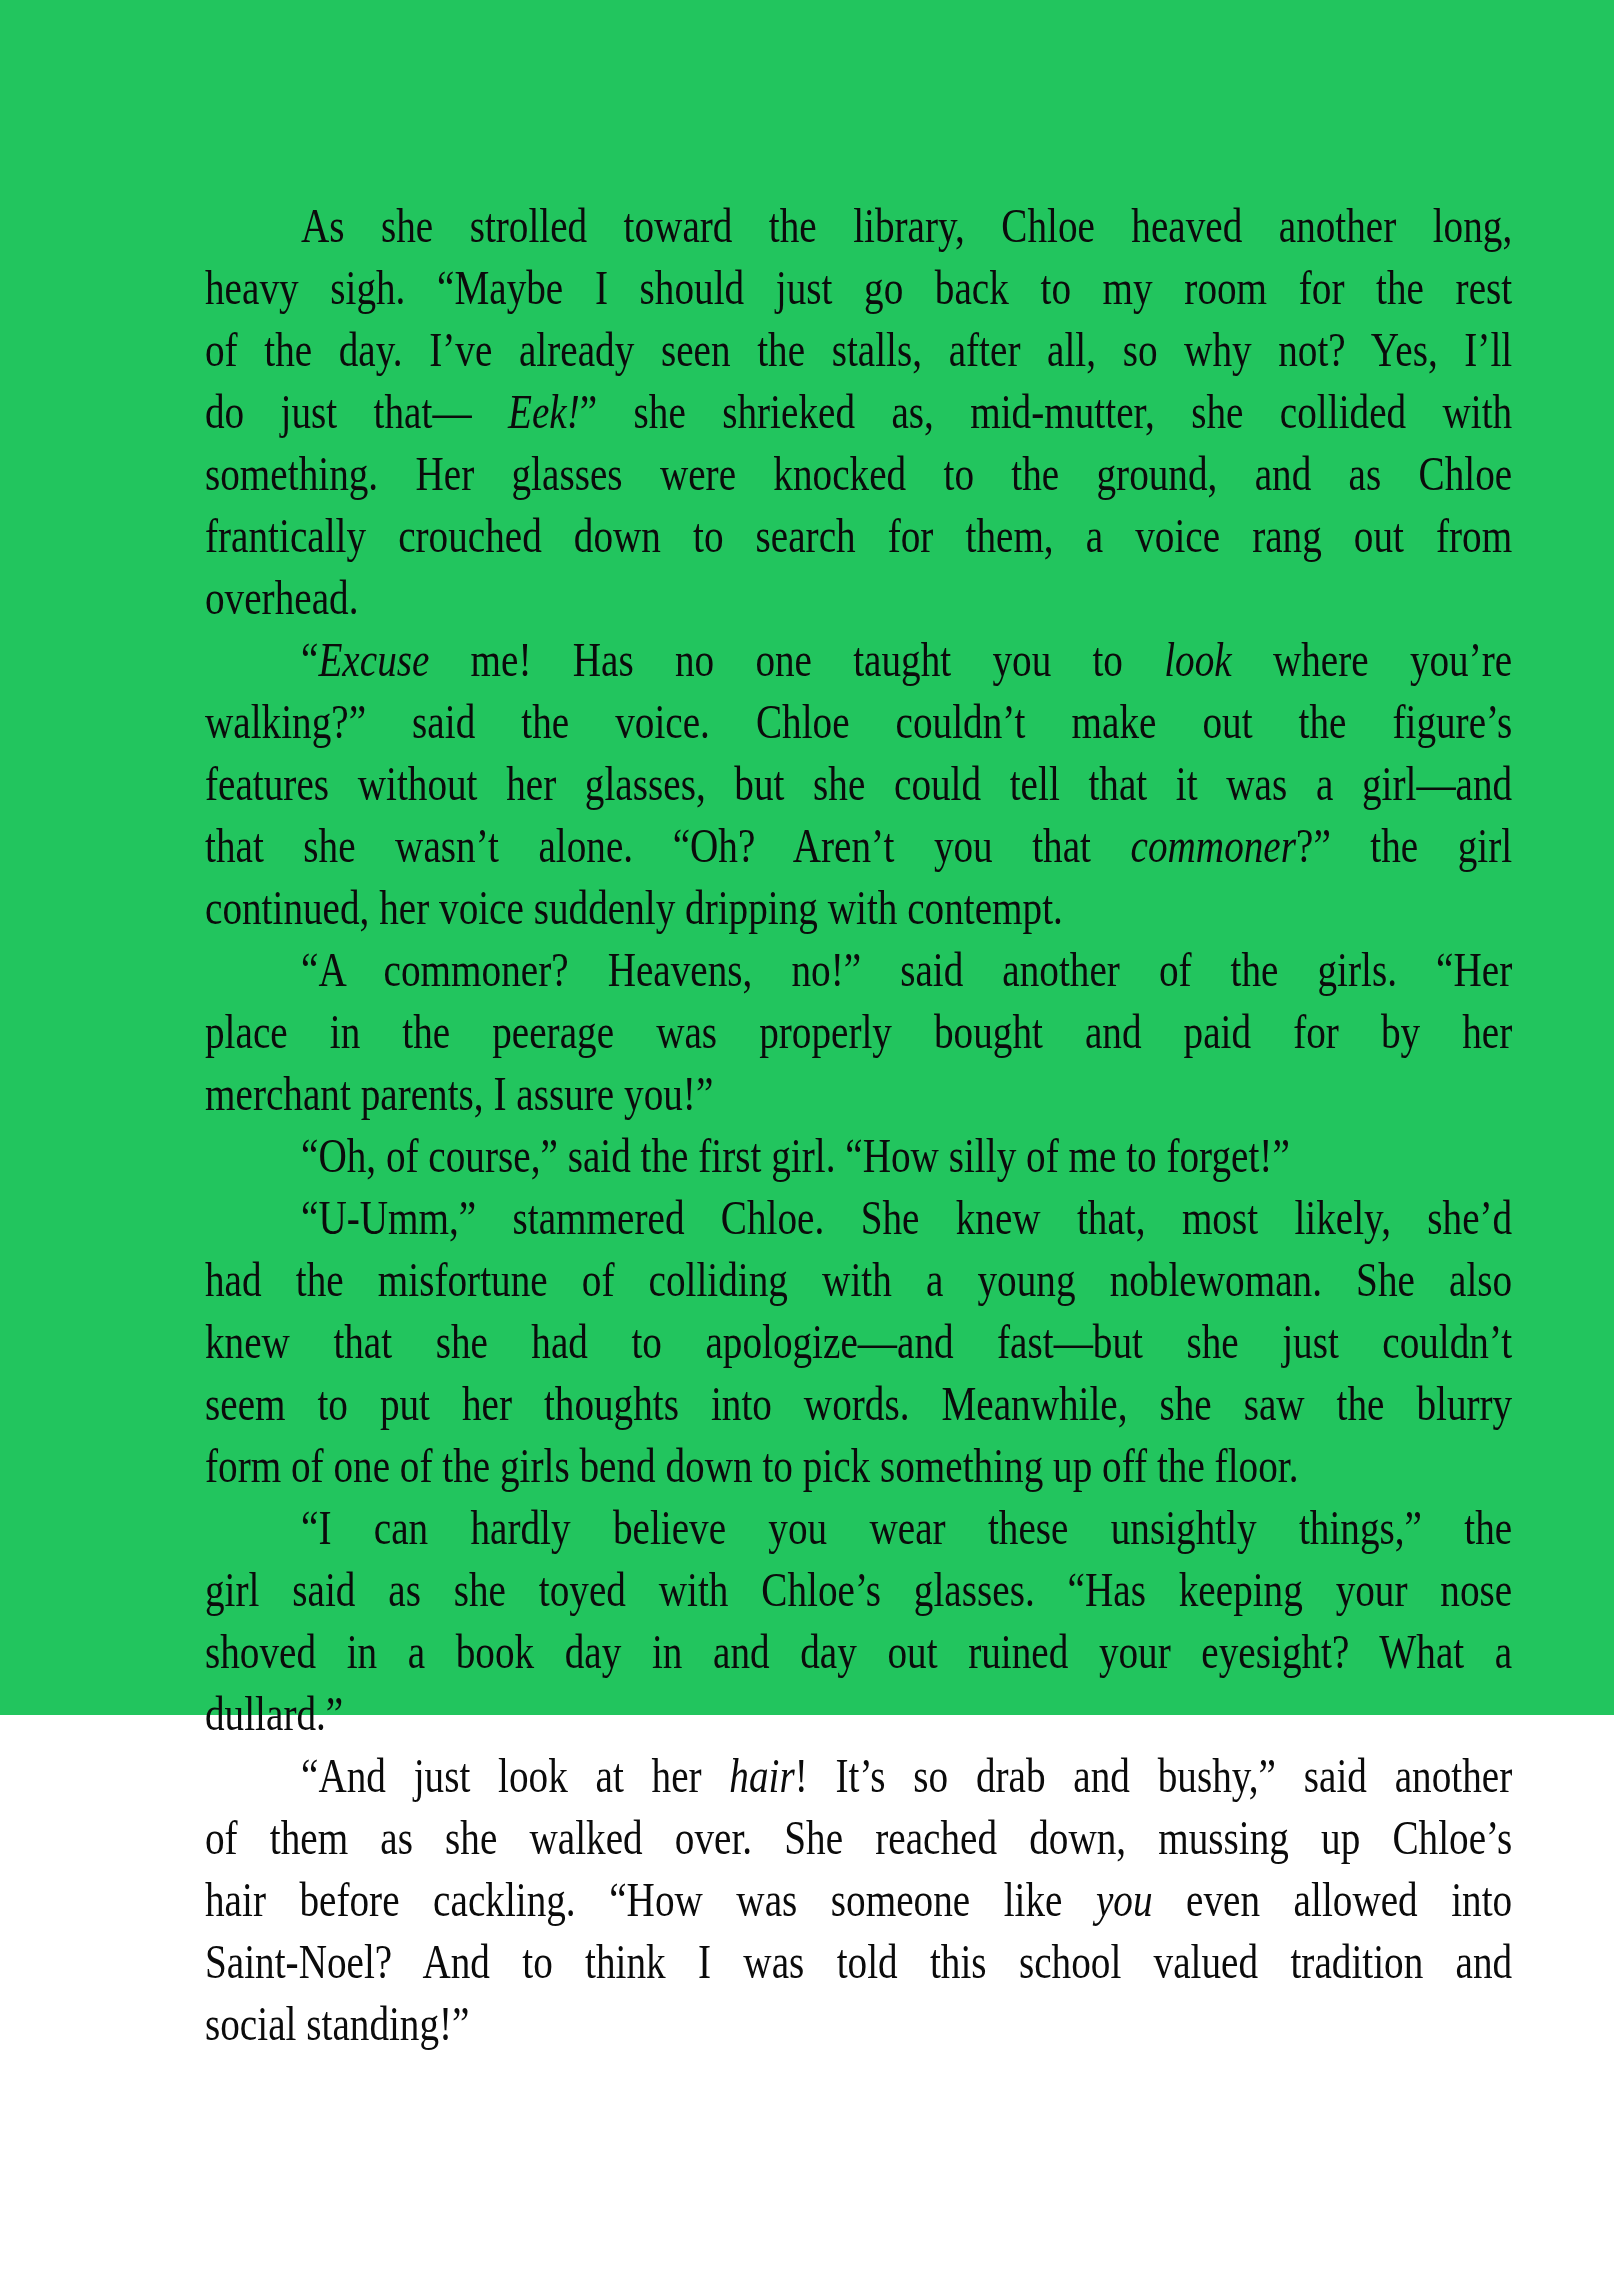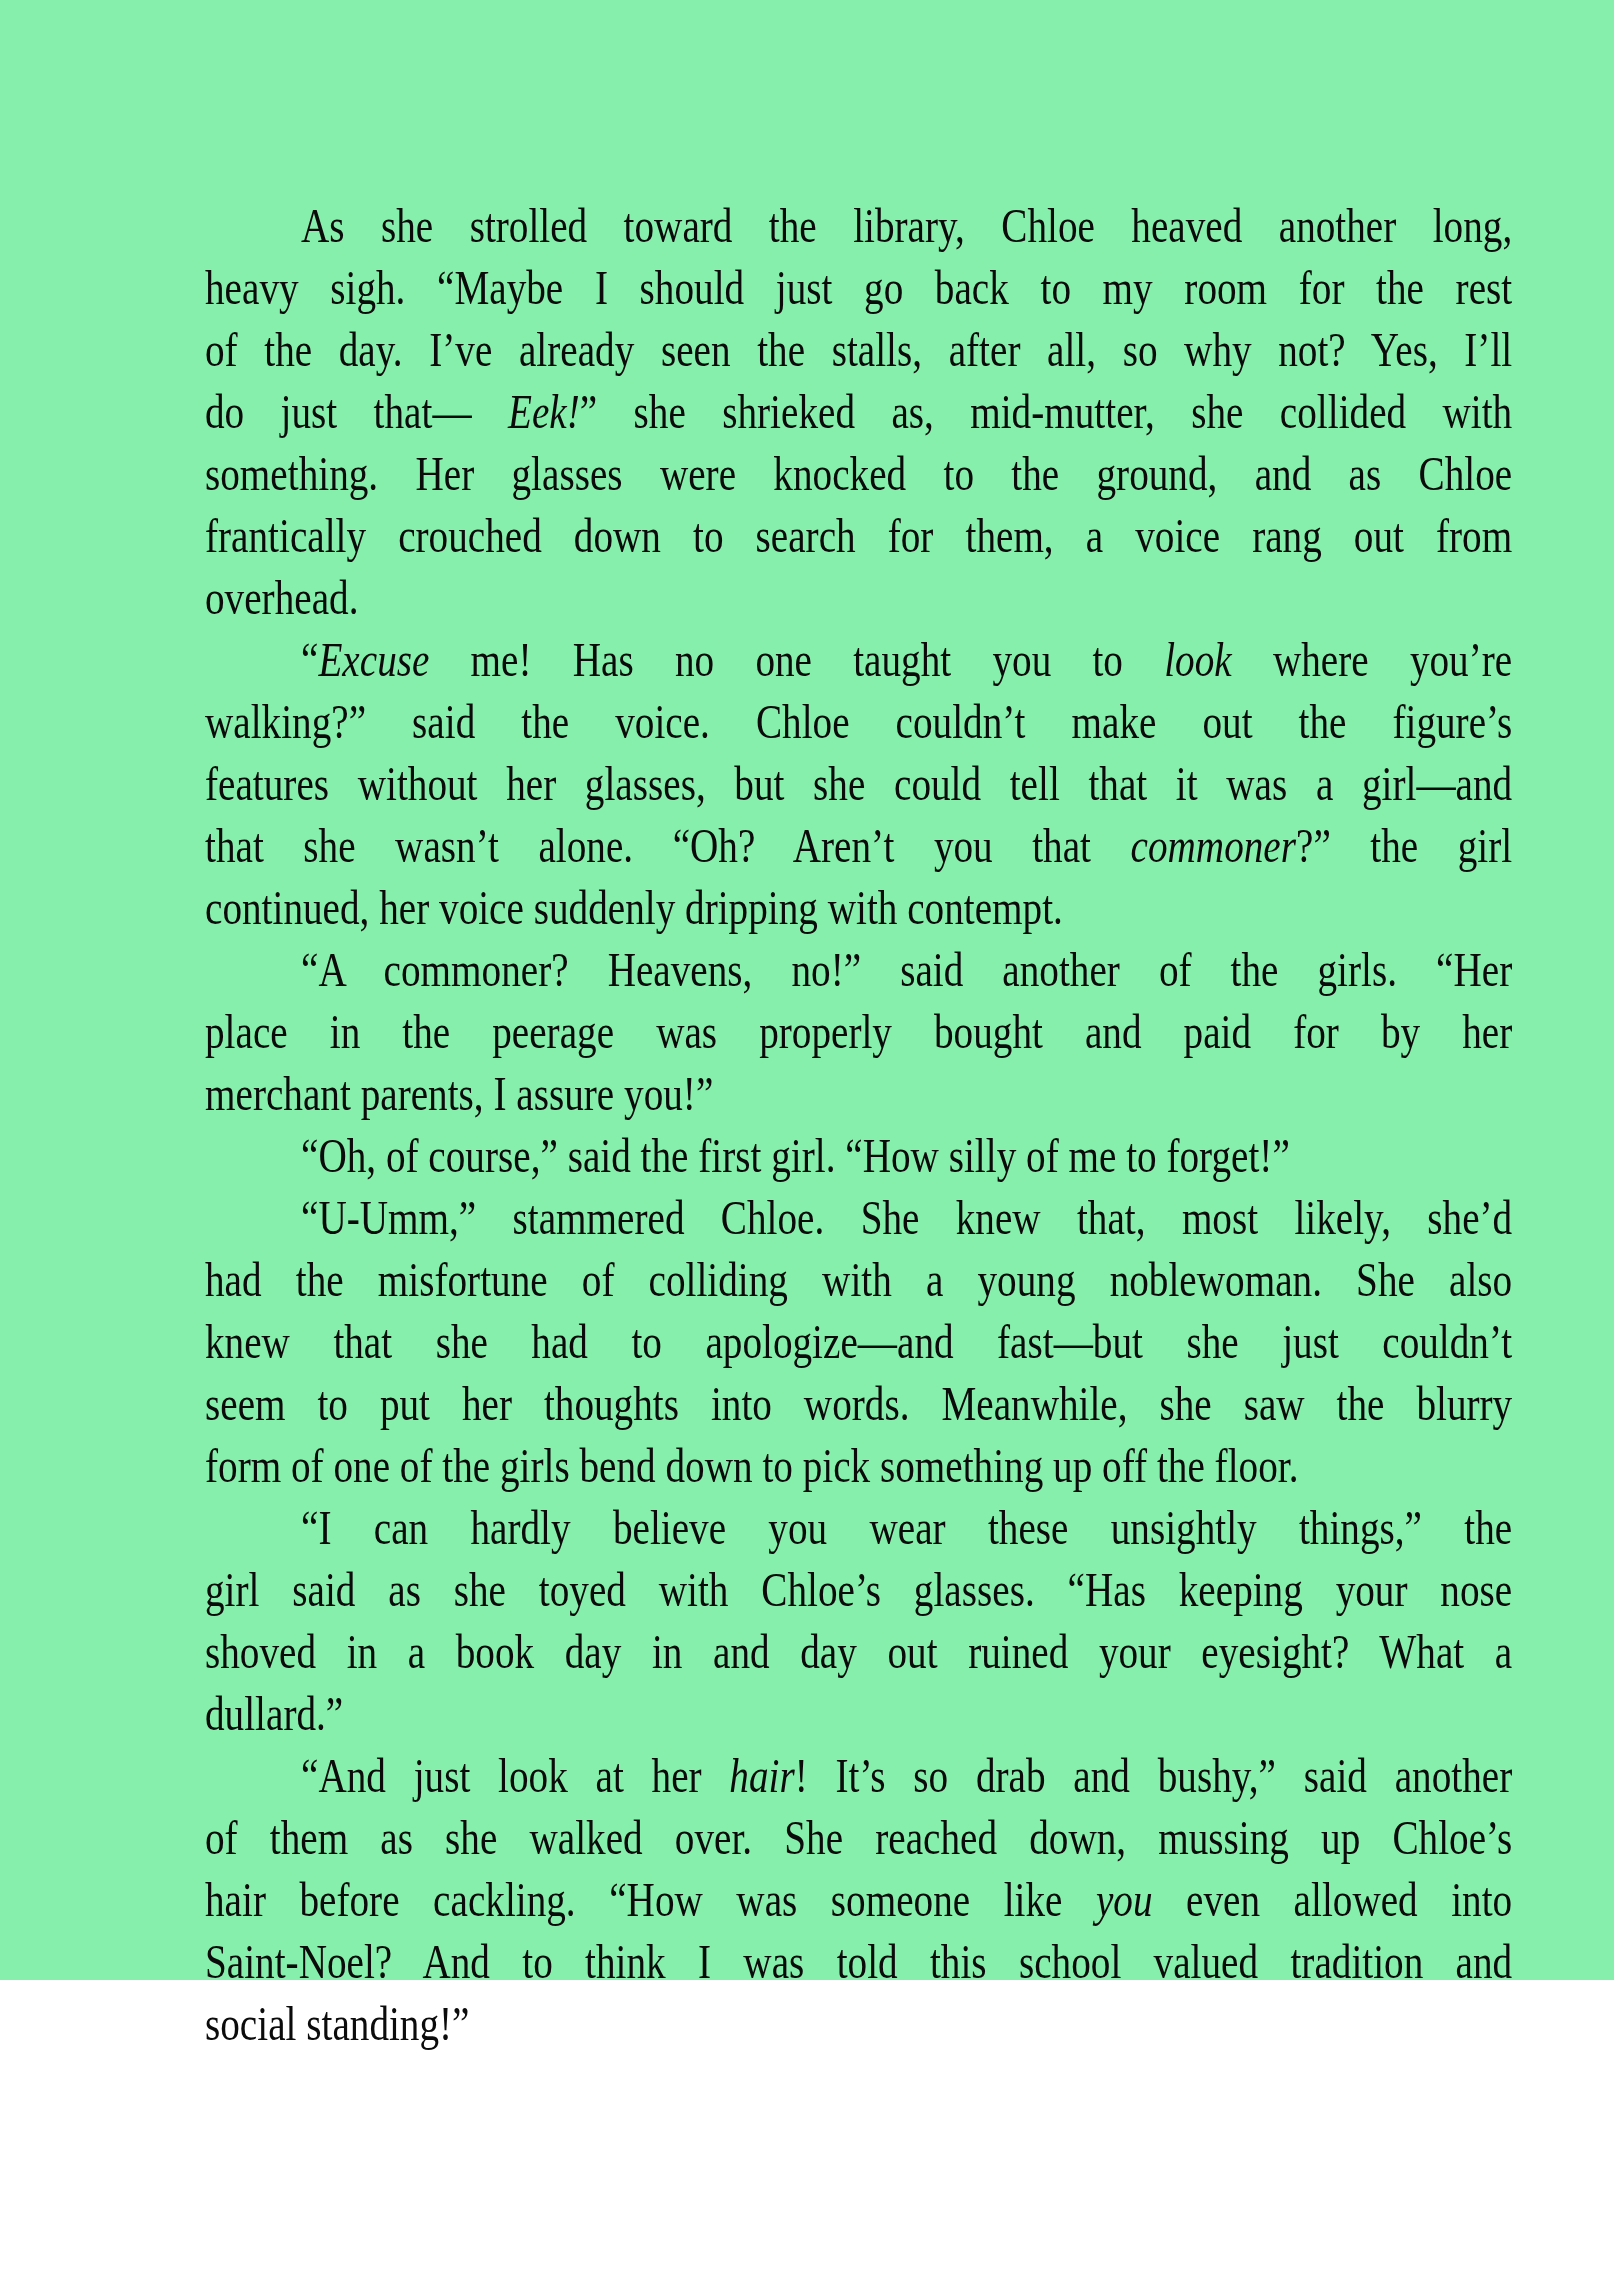--- a/index.html
+++ b/index.html
@@ -8,22 +8,22 @@
   }
   body {
     width: 1614px;
     height: 2295px;
     background: #ffffff;
     overflow: hidden;
   }
   .page {
     position: relative;
     width: 1614px;
-    height: 1980px;
-    background: #86efac;
+    height: 1715px;
+    background: #22c55e;
   }
   
   .text-column {
     position: absolute;
     left: 205px;
     top: 195px;
     width: 1634px;               
     transform: scaleX(0.8);
     transform-origin: 0 0;
     font-family: "Liberation Serif", "DejaVu Serif", serif;

